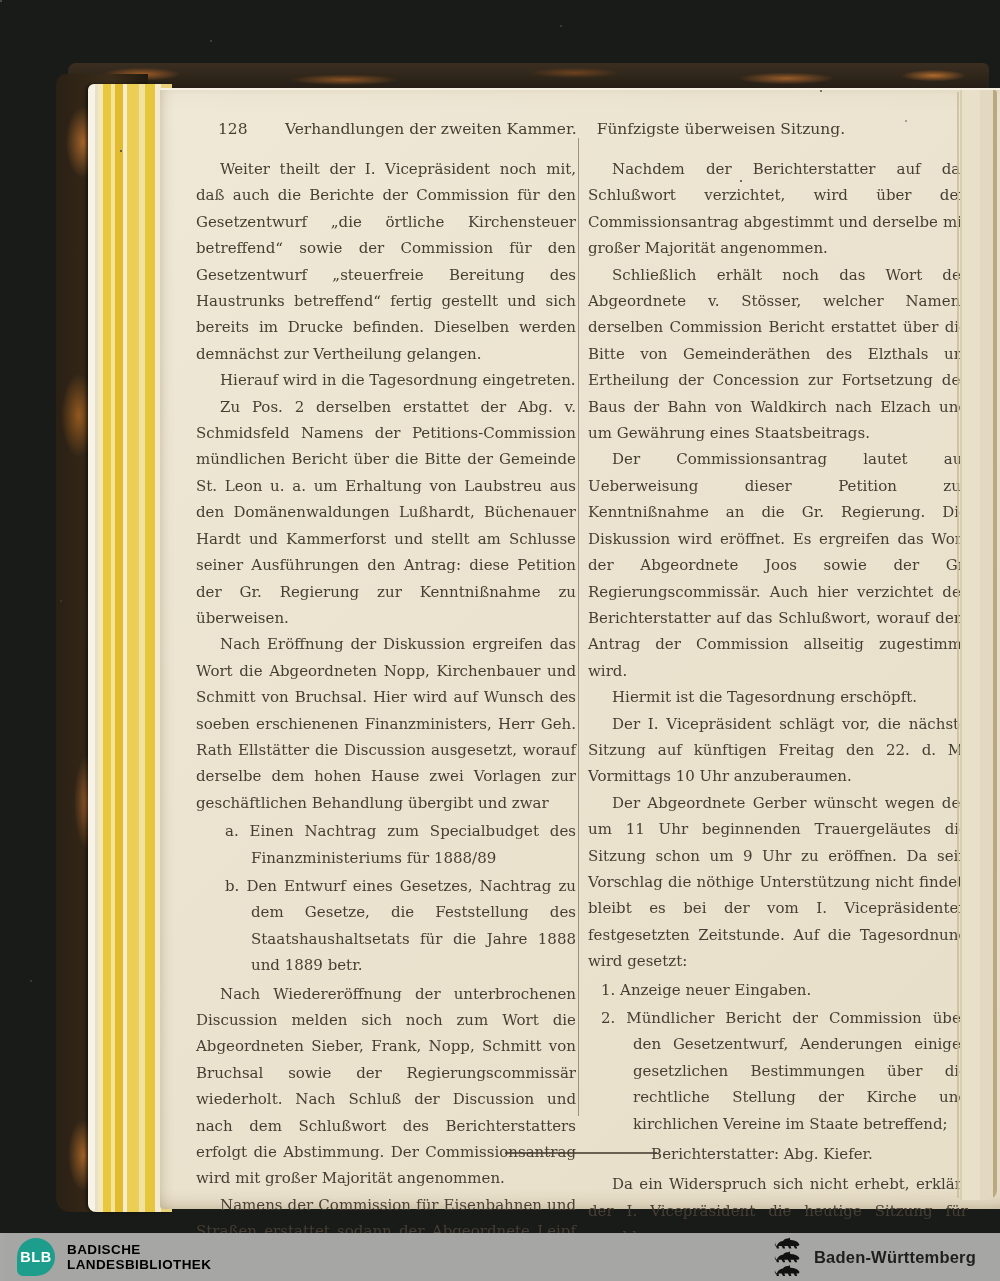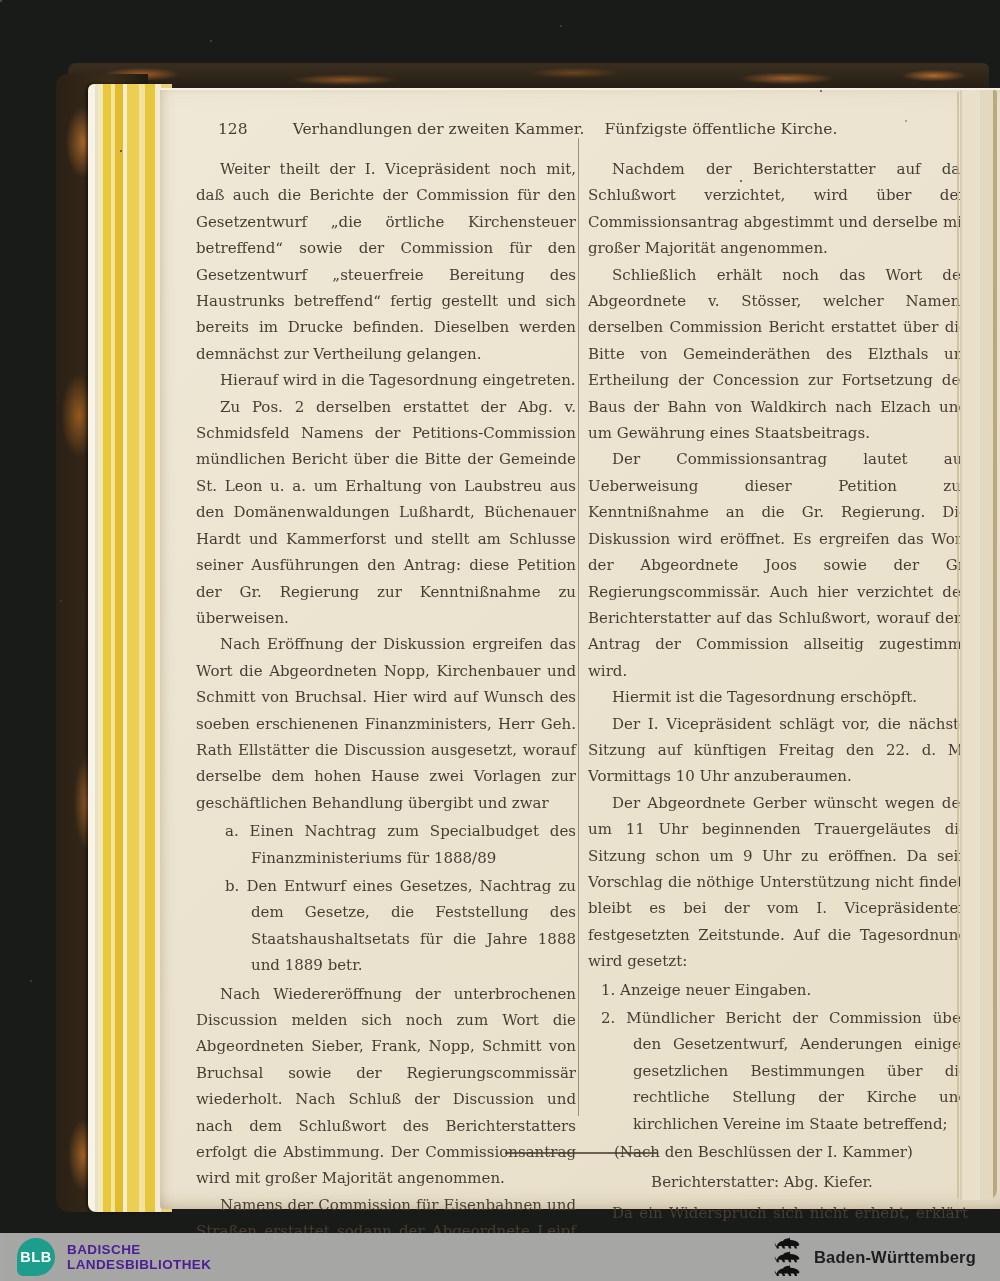--- a/index.html
+++ b/index.html
@@ -109,21 +109,21 @@
     background:#a6a6a4;display:flex;align-items:center;
     font-family:"Liberation Sans", sans-serif;
   }
   .blb-logo{
     width:38px;height:38px;margin-left:13px;flex:0 0 auto;
     background:#1d9d8b;border-radius:50% 50% 50% 6px;
     display:flex;align-items:center;justify-content:center;
     color:#ffffff;font-weight:bold;font-size:14.5px;letter-spacing:.5px;
   }
   .lib-name{
-    margin-left:12px;color:#4c1d95;font-weight:bold;font-size:13.5px;
+    margin-left:12px;color:#000000;font-weight:bold;font-size:13.5px;
     line-height:15.5px;letter-spacing:.4px;
   }
   .footer-right{
     margin-left:auto;margin-right:28px;display:flex;align-items:center;gap:10px;text-align:right;
   }
   .coat{width:34px;height:40px;flex:0 0 auto;}
   .state-name{color:#1e1e1e;font-weight:bold;font-size:16.5px;letter-spacing:.2px;}
 </style>
 </head>
 <body>
@@ -134,21 +134,21 @@
   <div class="page-stack-left"></div>
 
   <div class="main-page">
     <div class="col-divider"></div>
     <div class="end-rule"></div>
 
     <div class="page-inner">
       <div class="page-header">
         <span class="page-num">128</span>
         <span>Verhandlungen der zweiten Kammer.</span>
-        <span>Fünfzigste öffentliche Kirche.</span>
+        <span>Fünfzigste überweisen Sitzung.</span>
       </div>
 
       <div class="columns">
         <div class="col col-left">
           <p class="p-indent">Weiter theilt der I. Vicepräsident noch mit, daß auch die Berichte der Commission für den Gesetzentwurf „die örtliche Kirchensteuer betreffend“ sowie der Commission für den Gesetzentwurf „steuerfreie Bereitung des Haustrunks betreffend“ fertig gestellt und sich bereits im Drucke befinden. Dieselben werden demnächst zur Vertheilung gelangen.</p>
           <p class="p-indent">Hierauf wird in die Tagesordnung eingetreten.</p>
           <p class="p-indent">Zu Pos. 2 derselben erstattet der Abg. v. Schmidsfeld Namens der Petitions-Commission mündlichen Bericht über die Bitte der Gemeinde St. Leon u. a. um Erhaltung von Laubstreu aus den Domänenwaldungen Lußhardt, Büchenauer Hardt und Kammerforst und stellt am Schlusse seiner Ausführungen den Antrag: diese Petition der Gr. Regierung zur Kenntnißnahme zu überweisen.</p>
           <p class="p-indent">Nach Eröffnung der Diskussion ergreifen das Wort die Abgeordneten Nopp, Kirchenbauer und Schmitt von Bruchsal. Hier wird auf Wunsch des soeben erschienenen Finanzministers, Herr Geh. Rath Ellstätter die Discussion ausgesetzt, worauf derselbe dem hohen Hause zwei Vorlagen zur geschäftlichen Behandlung übergibt und zwar</p>
           <p class="p-list-l">a. Einen Nachtrag zum Specialbudget des Finanzministeriums für 1888/89</p>
           <p class="p-list-l">b. Den Entwurf eines Gesetzes, Nachtrag zu dem Gesetze, die Feststellung des Staatshaushaltsetats für die Jahre 1888 und 1889 betr.</p>
@@ -158,21 +158,20 @@
 
         <div class="col col-right">
           <p class="p-indent">Nachdem der Berichterstatter auf das Schlußwort verzichtet, wird über den Commissionsantrag abgestimmt und derselbe mit großer Majorität angenommen.</p>
           <p class="p-indent">Schließlich erhält noch das Wort der Abgeordnete v. Stösser, welcher Namens derselben Commission Bericht erstattet über die Bitte von Gemeinderäthen des Elzthals um Ertheilung der Concession zur Fortsetzung des Baus der Bahn von Waldkirch nach Elzach und um Gewährung eines Staatsbeitrags.</p>
           <p class="p-indent">Der Commissionsantrag lautet auf Ueberweisung dieser Petition zur Kenntnißnahme an die Gr. Regierung. Die Diskussion wird eröffnet. Es ergreifen das Wort der Abgeordnete Joos sowie der Gr. Regierungscommissär. Auch hier verzichtet der Berichterstatter auf das Schlußwort, worauf dem Antrag der Commission allseitig zugestimmt wird.</p>
           <p class="p-indent">Hiermit ist die Tagesordnung erschöpft.</p>
           <p class="p-indent">Der I. Vicepräsident schlägt vor, die nächste Sitzung auf künftigen Freitag den 22. d. M. Vormittags 10 Uhr anzuberaumen.</p>
           <p class="p-indent">Der Abgeordnete Gerber wünscht wegen des um 11 Uhr beginnenden Trauergeläutes die Sitzung schon um 9 Uhr zu eröffnen. Da sein Vorschlag die nöthige Unterstützung nicht findet, bleibt es bei der vom I. Vicepräsidenten festgesetzten Zeitstunde. Auf die Tagesordnung wird gesetzt:</p>
           <p class="p-list-r">1. Anzeige neuer Eingaben.</p>
           <p class="p-list-r">2. Mündlicher Bericht der Commission über den Gesetzentwurf, Aenderungen einiger gesetzlichen Bestimmungen über die rechtliche Stellung der Kirche und kirchlichen Vereine im Staate betreffend;</p>
-          <p class="p-subnote">(Nach den Beschlüssen der I. Kammer)</p>
           <p class="p-reporter">Berichterstatter: Abg. Kiefer.</p>
           <p class="p-indent">Da ein Widerspruch sich nicht erhebt, erklärt der I. Vicepräsident die heutige Sitzung für geschlossen.</p>
 
         </div>
       </div>
     </div>
   </div>
 
   <div class="gutter-line"></div>
   <div class="page-right-sliver"></div>

